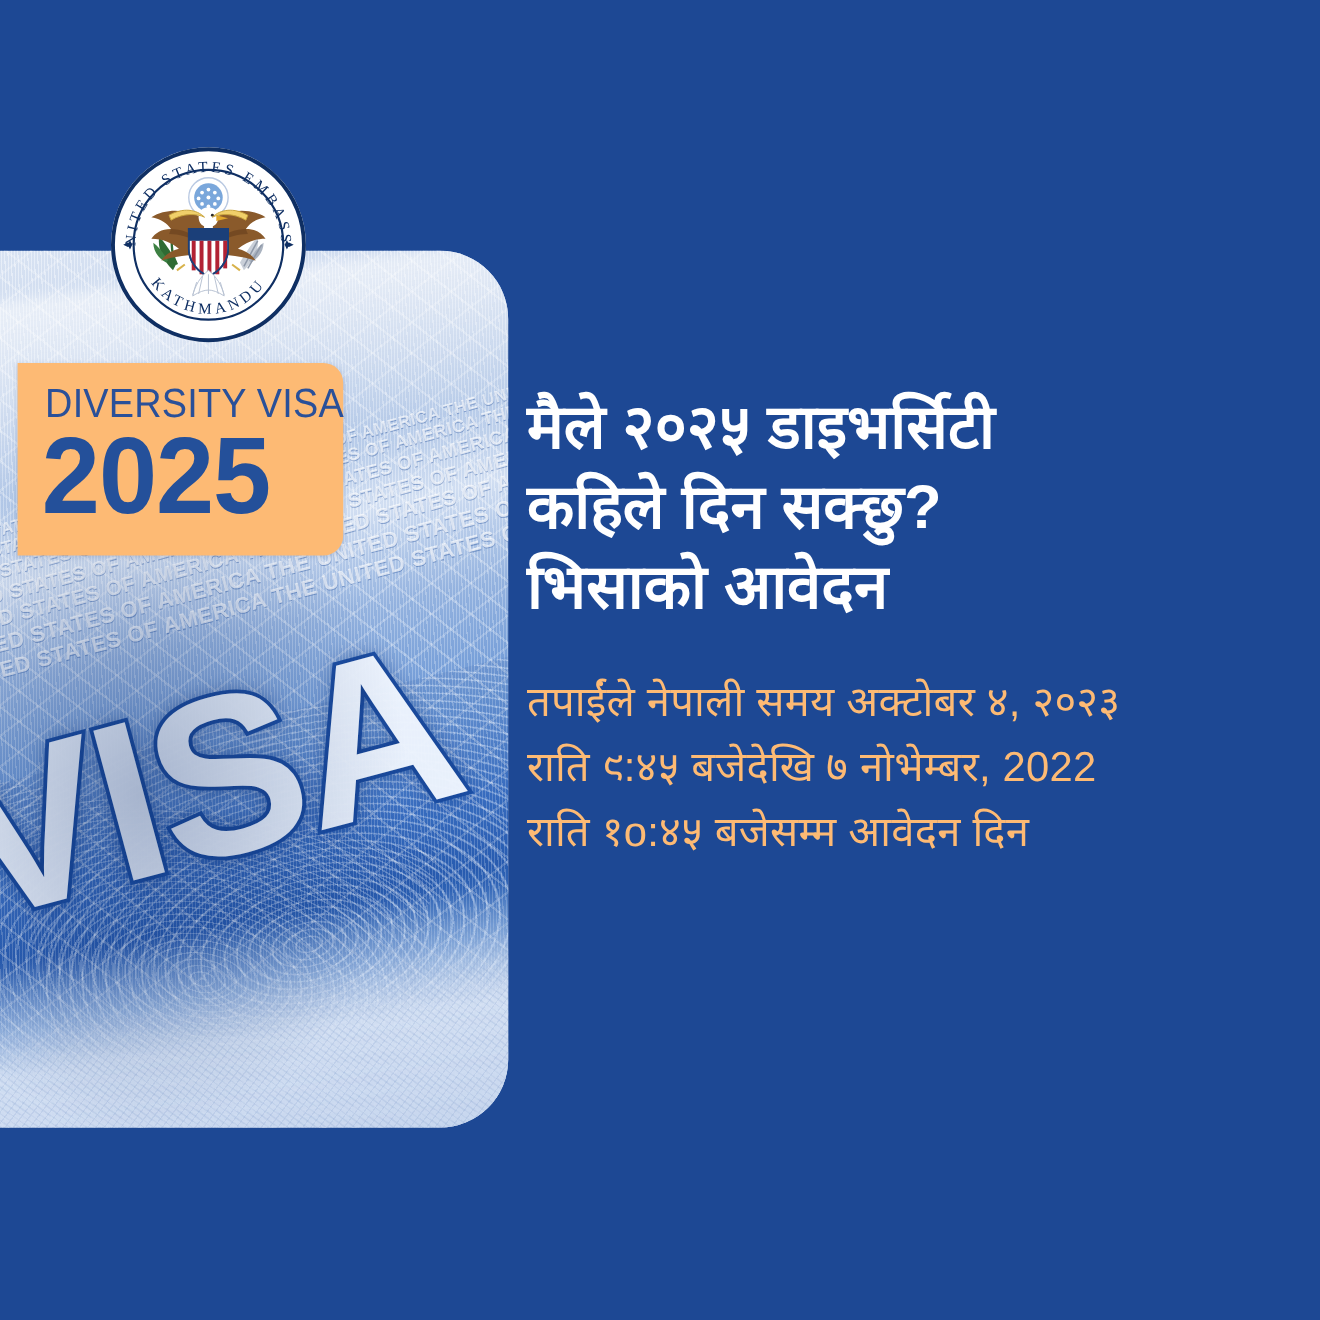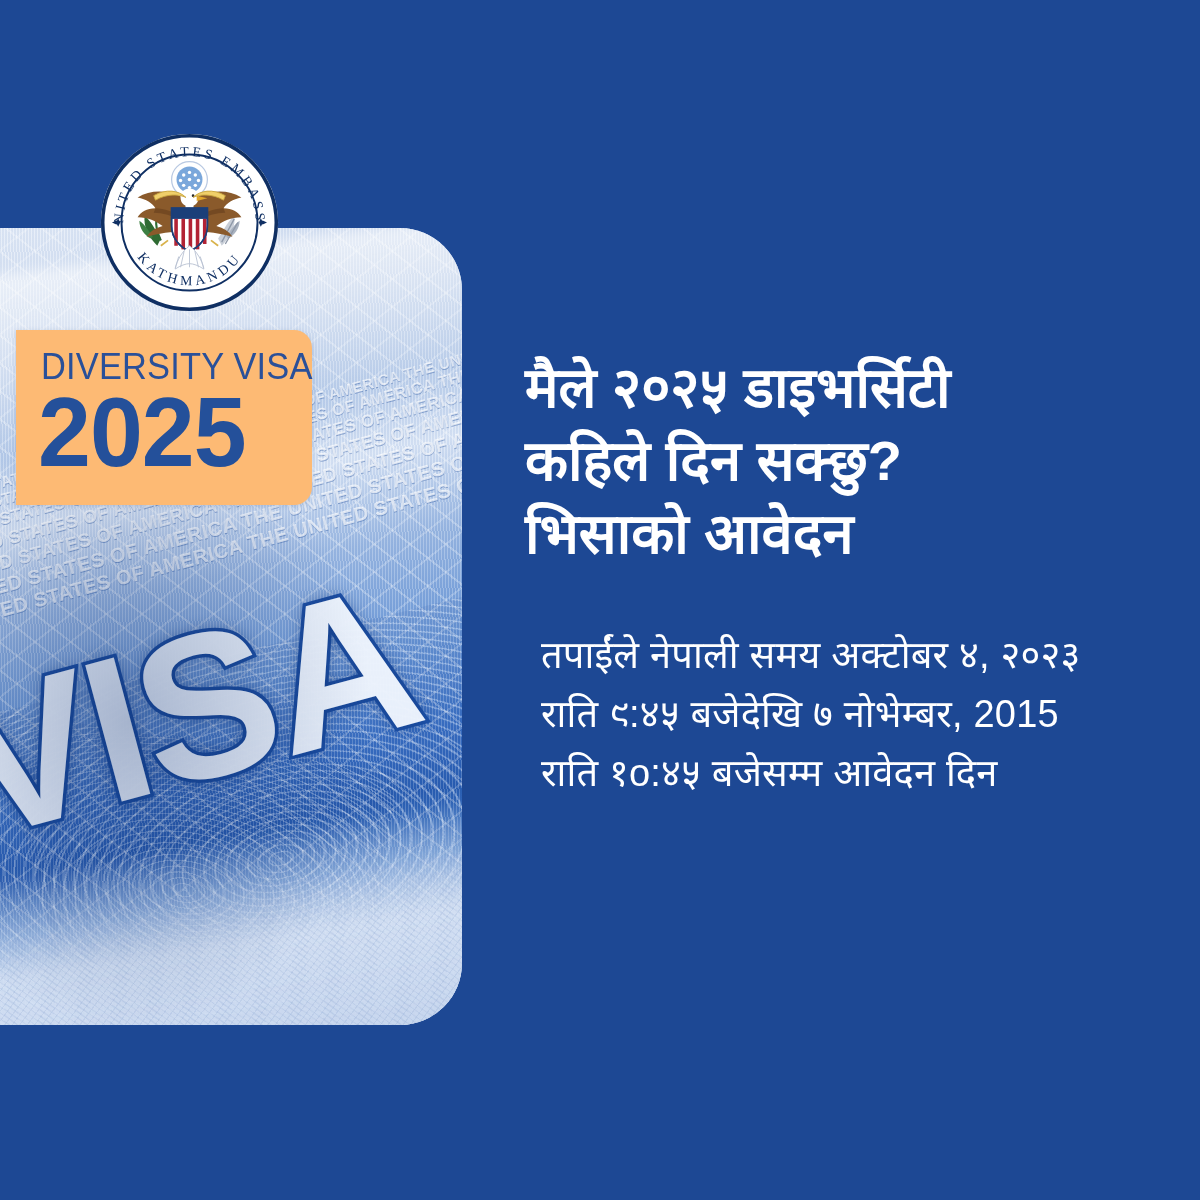--- a/index.html
+++ b/index.html
@@ -202,43 +202,43 @@
     top: 133px;
     width: 179px;
     height: 179px;
     z-index: 5;
   }
   .seal svg { display: block; width: 100%; height: 100%; }
 
   
   .copy {
     position: absolute;
-    left: 525px;
+    left: 479px;
     top: 352px;
     width: 660px;
   }
   .headline {
     font-family: "Liberation Sans", "DejaVu Sans", sans-serif;
     font-size: 56px;
     font-weight: 700;
     line-height: 1.30;
     color: #ffffff;
     letter-spacing: 0px;
     margin: 0;
   }
   .headline .hl-line { display: block; }
 
   .body-copy {
-    margin: 16px;
+    margin: 0;
     padding-top: 40px;
     font-family: "Liberation Sans", "DejaVu Sans", sans-serif;
     font-size: 38px;
     font-weight: 400;
     line-height: 1.55;
-    color: #ffffff;
+    color: #fdba74;
     letter-spacing: .2px;
   }
   .body-copy .bc-line { display: block; }
 </style>
 </head>
 <body>
 
 <div id="poster">
 
   <div class="photo-panel">
@@ -380,19 +380,19 @@
   <div class="copy">
 
     <h1 class="headline">
       <span class="hl-line">मैले २०२५ डाइभर्सिटी</span>
       <span class="hl-line">कहिले दिन सक्छु?</span>
       <span class="hl-line">भिसाको आवेदन</span>
     </h1>
 
     <p class="body-copy">
       <span class="bc-line">तपाईंले नेपाली समय अक्टोबर ४,  २०२३</span>
-      <span class="bc-line">राति ९:४५  बजेदेखि ७ नोभेम्बर,  2015</span>
+      <span class="bc-line">राति ९:४५  बजेदेखि ७ नोभेम्बर,  2022</span>
       <span class="bc-line">राति १o:४५  बजेसम्म आवेदन दिन</span>
     </p>
 
   </div>
 
 </div>
 
 </body></html>

